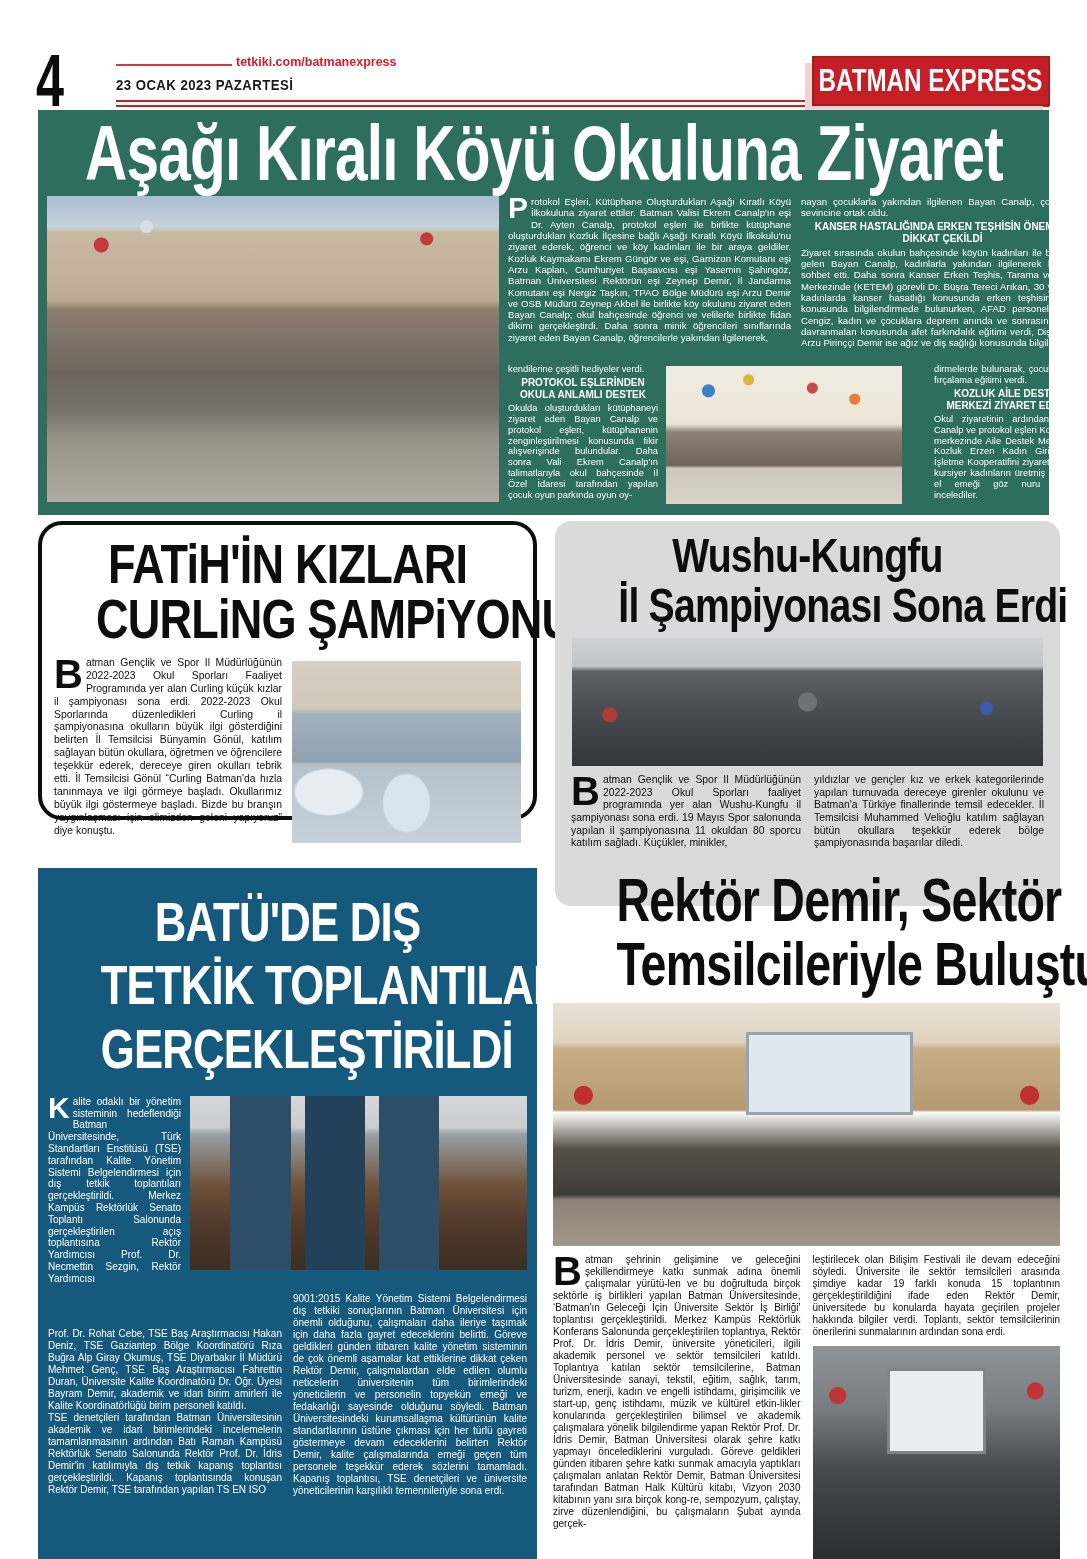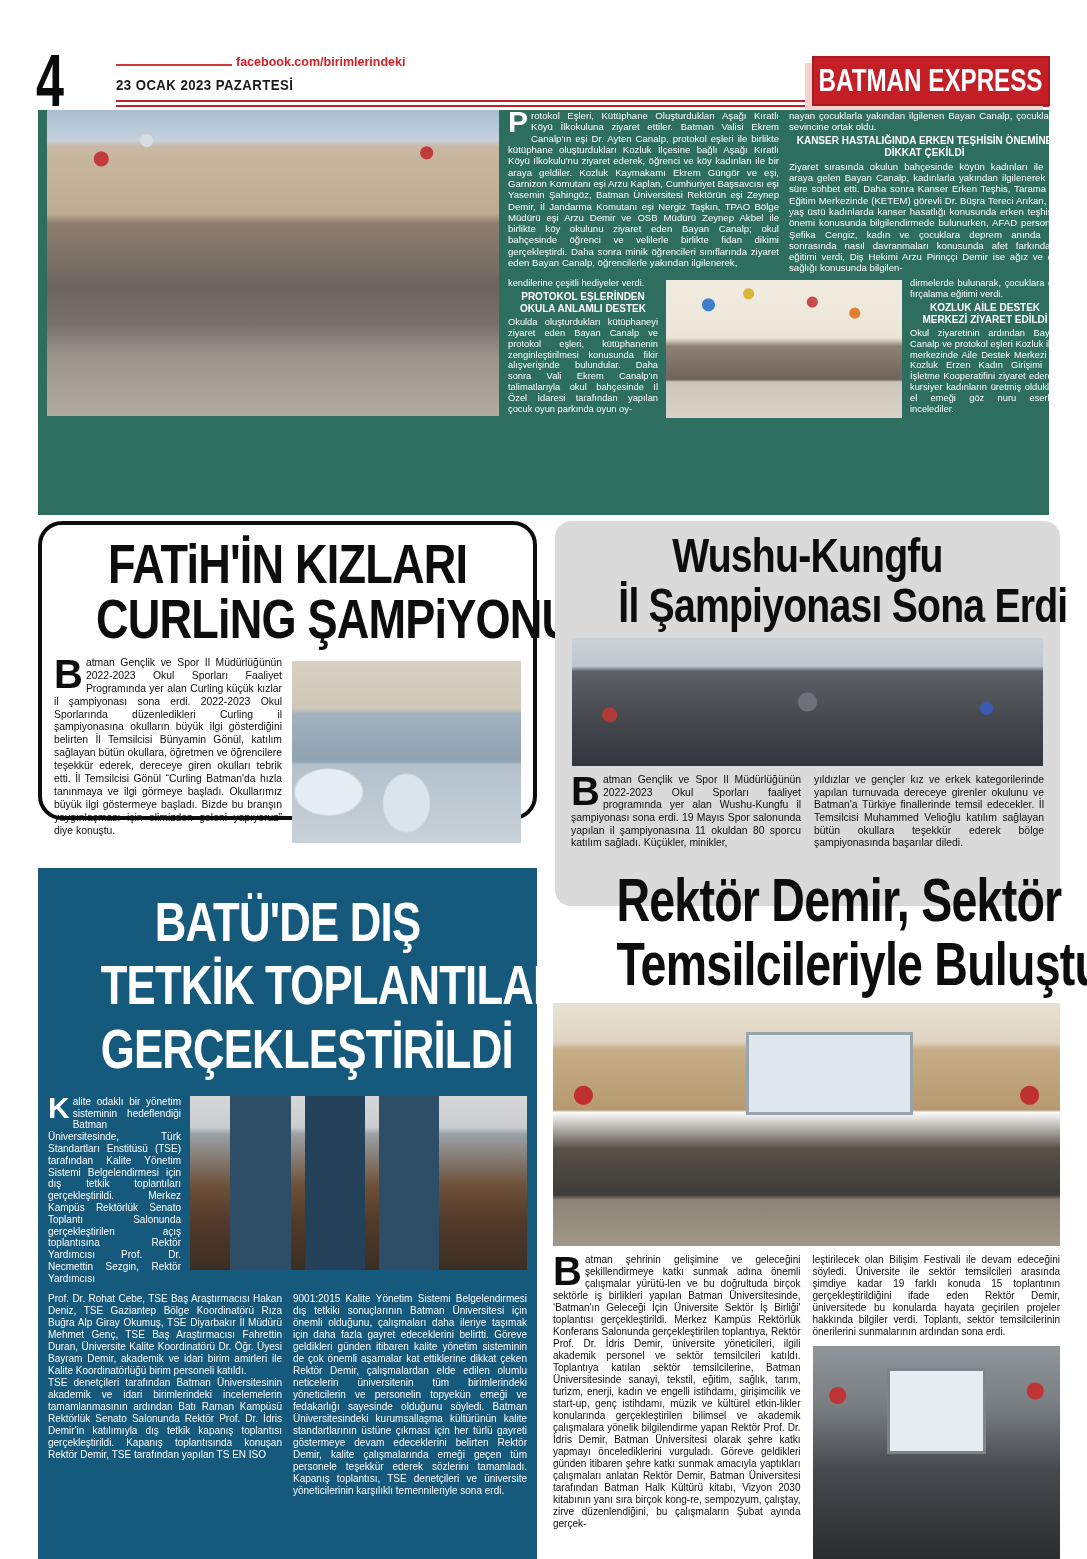--- a/index.html
+++ b/index.html
@@ -129,50 +129,53 @@
   .rektor-photo2 .screen { position:absolute; left:30%; top:10%; width:40%; height:38%; background:#e8edf1; border:3px solid #7d858c; }
 </style>
 </head>
 <body>
 
 <div class="page">
 
   <div class="hdr">
     <div class="pagenum">4</div>
     <div class="rule-thin"></div>
-    <a class="fb" href="#">facebook.com/birimlerindeki</a>
+    <a class="fb" href="#">tetkiki.com/batmanexpress</a>
     <div class="dateline">23 OCAK 2023 PAZARTESİ</div>
     <div class="dblrule"></div>
     <div class="logo">
       <span>BATMAN EXPRESS</span>
     </div>
   </div>
 
   <div class="a1">
+    <div class="a1-head">
+      <span class="headline-condensed">Aşağı Kıralı Köyü Okuluna Ziyaret</span>
+    </div>
     <div class="a1-body">
       <div class="a1-photo-main photo"></div>
       <div class="a1-cols">
         <div class="a1-row1">
           <div class="col bodytxt">
             <span class="dropcap">P</span><span>rotokol Eşleri, Kütüphane Oluşturdukları Aşağı Kıratlı Köyü İlkokuluna ziyaret ettiler. Batman Valisi Ekrem Canalp'ın eşi Dr. Ayten Canalp, protokol eşleri ile birlikte kütüphane oluşturdukları Kozluk İlçesine bağlı Aşağı Kıratlı Köyü İlkokulu'nu ziyaret ederek, öğrenci ve köy kadınları ile bir araya geldiler. Kozluk Kaymakamı Ekrem Güngör ve eşi, Garnizon Komutanı eşi Arzu Kaplan, Cumhuriyet Başsavcısı eşi Yasemin Şahingöz, Batman Üniversitesi Rektörün eşi Zeynep Demir, İl Jandarma Komutanı eşi Nergiz Taşkın, TPAO Bölge Müdürü eşi Arzu Demir ve OSB Müdürü Zeynep Akbel ile birlikte köy okulunu ziyaret eden Bayan Canalp; okul bahçesinde öğrenci ve velilerle birlikte fidan dikimi gerçekleştirdi. Daha sonra minik öğrencileri sınıflarında ziyaret eden Bayan Canalp, öğrencilerle yakından ilgilenerek,</span>
           </div>
           <div class="col bodytxt">
             <div style="text-align:justify;">nayan çocuklarla yakından ilgilenen Bayan Canalp, çocukların sevincine ortak oldu.</div>
             <div class="subhead">KANSER HASTALIĞINDA ERKEN TEŞHİSİN ÖNEMİNE DİKKAT ÇEKİLDİ</div>
             <div style="text-align:justify;">Ziyaret sırasında okulun bahçesinde köyün kadınları ile bir araya gelen Bayan Canalp, kadınlarla yakından ilgilenerek bir süre sohbet etti. Daha sonra Kanser Erken Teşhis, Tarama ve Eğitim Merkezinde (KETEM) görevli Dr. Büşra Tereci Arıkan, 30 yaş üstü kadınlarda kanser hasatlığı konusunda erken teşhisin önemi konusunda bilgilendirmede bulunurken, AFAD personeli Şefika Cengiz, kadın ve çocuklara deprem anında ve sonrasında nasıl davranmaları konusunda afet farkındalık eğitimi verdi, Diş Hekimi Arzu Pirinççi Demir ise ağız ve diş sağlığı konusunda bilgilen-</div>
           </div>
         </div>
         <div class="a1-row2">
           <div class="colnarrow bodytxt">
             <div>kendilerine çeşitli hediyeler verdi.</div>
             <div class="subhead">PROTOKOL EŞLERİNDEN OKULA ANLAMLI DESTEK</div>
             <div style="text-align:justify;">Okulda oluşturdukları kütüphaneyi ziyaret eden Bayan Canalp ve protokol eşleri, kütüphanenin zenginleştirilmesi konusunda fikir alışverişinde bulundular. Daha sonra Vali Ekrem Canalp'ın talimatlarıyla okul bahçesinde İl Özel İdaresi tarafından yapılan çocuk oyun parkında oyun oy-</div>
           </div>
           <div class="a1-photo2 photo"></div>
-          <div class="colnarrow bodytxt" style="flex:1;">
+          <div class="colnarrow bodytxt" style="flex:1;margin-left:24px;">
             <div style="text-align:justify;">dirmelerde bulunarak, çocuklara diş fırçalama eğitimi verdi.</div>
             <div class="subhead">KOZLUK AİLE DESTEK MERKEZİ ZİYARET EDİLDİ</div>
             <div style="text-align:justify;">Okul ziyaretinin ardından Bayan Canalp ve protokol eşleri Kozluk ilçe merkezinde Aile Destek Merkezi ile Kozluk Erzen Kadın Girişimi ve İşletme Kooperatifini ziyaret ederek, kursiyer kadınların üretmiş oldukları el emeği göz nuru eserleri incelediler.</div>
           </div>
         </div>
       </div>
     </div>
   </div>
 
   <div class="curling">
@@ -209,21 +212,21 @@
       <div>GERÇEKLEŞTİRİLDİ</div>
     </div>
     <div class="batu-r1">
       <div class="batu-intro bodytxt">
         <span class="dropcap">K</span><span>alite odaklı bir yönetim sisteminin hedeflendiği Batman Üniversitesinde, Türk Standartları Enstitüsü (TSE) tarafından Kalite Yönetim Sistemi Belgelendirmesi için dış tetkik toplantıları gerçekleştirildi. Merkez Kampüs Rektörlük Senato Toplantı Salonunda gerçekleştirilen açış toplantısına Rektör Yardımcısı Prof. Dr. Necmettin Sezgin, Rektör Yardımcısı</span>
       </div>
       <div class="batu-photo photo"></div>
     </div>
     <div class="batu-r2">
       <div class="col bodytxt">
-        <div style="text-align:justify;">Prof. Dr. Rohat Cebe, TSE Baş Araştırmacısı Hakan Deniz, TSE Gaziantep Bölge Koordinatörü Rıza Buğra Alp Giray Okumuş, TSE Diyarbakır İl Müdürü Mehmet Genç, TSE Baş Araştırmacısı Fahrettin Duran, Üniversite Kalite Koordinatörü Dr. Öğr. Üyesi Bayram Demir, akademik ve idari birim amirleri ile Kalite Koordinatörlüğü birim personeli katıldı.</div>
+        <div style="text-align:justify;margin-top:35px;">Prof. Dr. Rohat Cebe, TSE Baş Araştırmacısı Hakan Deniz, TSE Gaziantep Bölge Koordinatörü Rıza Buğra Alp Giray Okumuş, TSE Diyarbakır İl Müdürü Mehmet Genç, TSE Baş Araştırmacısı Fahrettin Duran, Üniversite Kalite Koordinatörü Dr. Öğr. Üyesi Bayram Demir, akademik ve idari birim amirleri ile Kalite Koordinatörlüğü birim personeli katıldı.</div>
         <div style="text-align:justify;">TSE denetçileri tarafından Batman Üniversitesinin akademik ve idari birimlerindeki incelemelerin tamamlanmasının ardından Batı Raman Kampüsü Rektörlük Senato Salonunda Rektör Prof. Dr. İdris Demir'in katılımıyla dış tetkik kapanış toplantısı gerçekleştirildi. Kapanış toplantısında konuşan Rektör Demir, TSE tarafından yapılan TS EN ISO</div>
       </div>
       <div class="col bodytxt">9001:2015 Kalite Yönetim Sistemi Belgelendirmesi dış tetkiki sonuçlarının Batman Üniversitesi için önemli olduğunu, çalışmaları daha ileriye taşımak için daha fazla gayret edeceklerini belirtti. Göreve geldikleri günden itibaren kalite yönetim sisteminin de çok önemli aşamalar kat ettiklerine dikkat çeken Rektör Demir, çalışmalardan elde edilen olumlu neticelerin üniversitenin tüm birimlerindeki yöneticilerin ve personelin topyekün emeği ve fedakarlığı sayesinde olduğunu söyledi. Batman Üniversitesindeki kurumsallaşma kültürünün kalite standartlarının üstüne çıkması için her türlü gayreti göstermeye devam edeceklerini belirten Rektör Demir, kalite çalışmalarında emeği geçen tüm personele teşekkür ederek sözlerini tamamladı. Kapanış toplantısı, TSE denetçileri ve üniversite yöneticilerinin karşılıklı temennileriyle sona erdi.</div>
     </div>
   </div>
 
   <div class="rektor">
     <div class="rektor-head">
       <div>Rektör Demir, Sektör</div>
       <div>Temsilcileriyle Buluştu</div>

